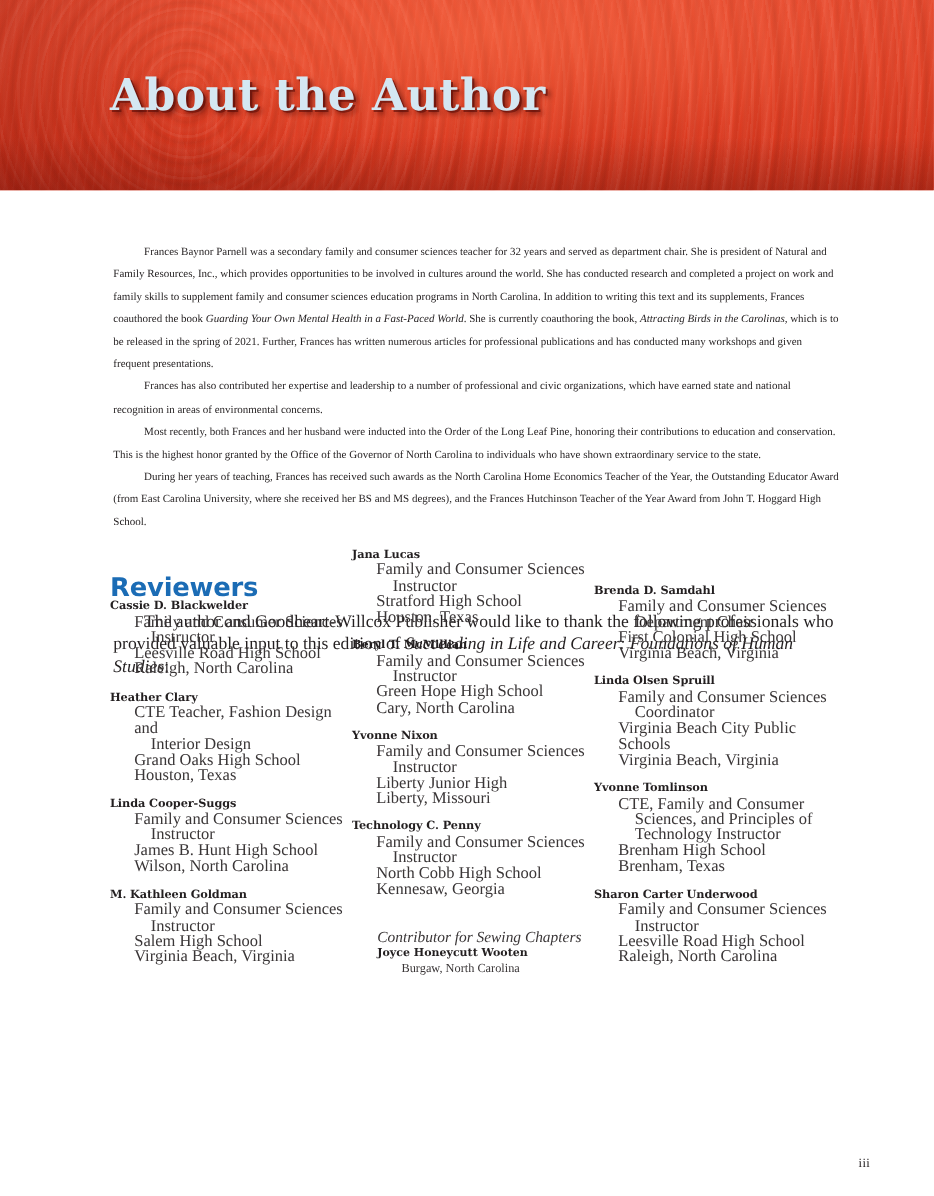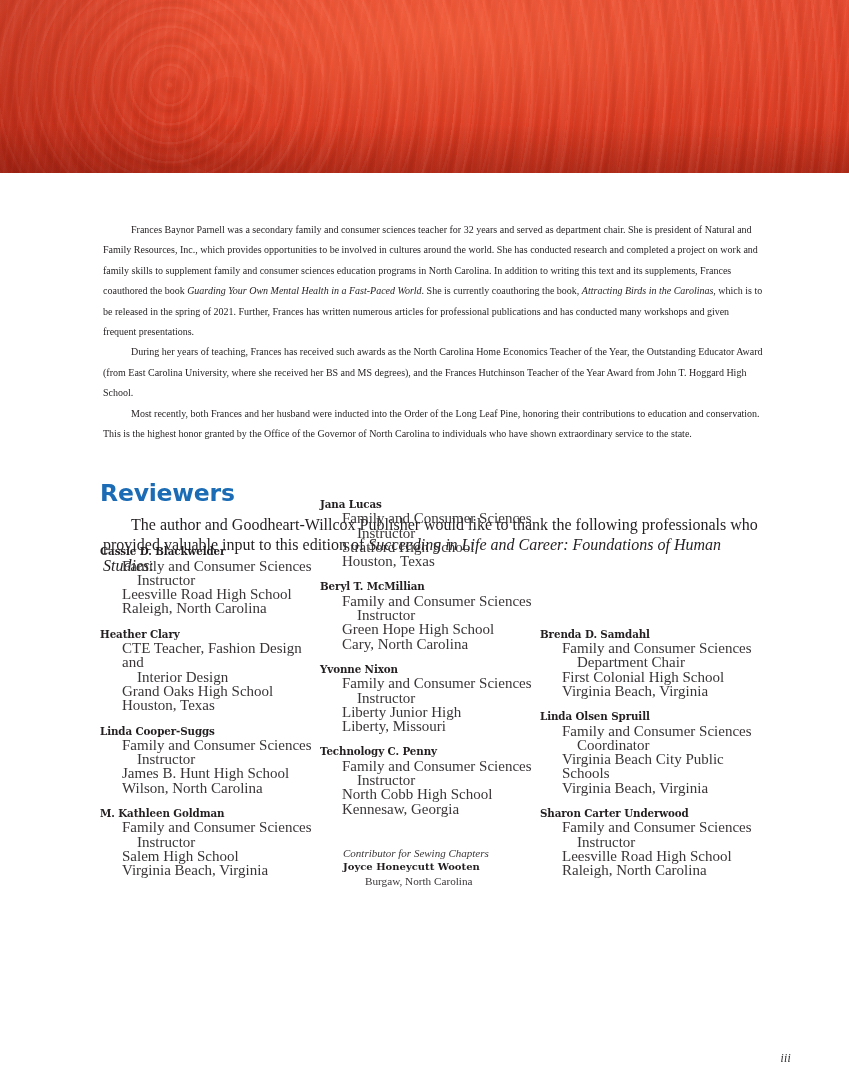--- a/index.html
+++ b/index.html
@@ -192,21 +192,21 @@
     padding-left: 22px;
   }
   .rev-line.cont {
     padding-left: 37px;
   }
   .contrib-block {
     margin-top: 30px;
     padding-left: 23px;
   }
   .contrib-label {
-    font-size: 11px;
+    font-size: 14px;
     line-height: 14px;
     font-style: italic;
     color: #3a3637;
   }
   .contrib-name {
     font-family: "DejaVu Serif", "Liberation Serif", serif;
     font-weight: 700;
     font-size: 10px;
     line-height: 14.3px;
     color: #231f20;
@@ -218,43 +218,44 @@
     padding-left: 22px;
   }
 
   #page-number {
     position: absolute;
     right: 58px;
     bottom: 23px;
     font-size: 11.5px;
     color: #231f20;
     letter-spacing: 0.3px;
-    font-style: italic;
   }
 </style>
 </head>
 <body>
 
 <div id="page">
 
   <div id="banner">
     <div class="banner-base"></div>
     <div class="banner-swirl2"></div>
     <div class="banner-swirl"></div>
     <div class="banner-streaks"></div>
     <div class="banner-glow"></div>
     <div class="banner-vignette"></div>
+    <h1 id="banner-title">About the Author</h1>
   </div>
 
   <div id="content">
 
     <div class="bio">
       <p><span>Frances Baynor Parnell was a secondary family and consumer sciences teacher for 32 years and served as department chair. She is president of Natural and Family Resources, Inc., which provides opportunities to be involved in cultures around the world. She has conducted research and completed a project on work and family skills to supplement family and consumer sciences education programs in North Carolina. In addition to writing this text and its supplements, Frances coauthored the book </span><em>Guarding Your Own Mental Health in a Fast-Paced World</em><span>. She is currently coauthoring the book, </span><em>Attracting Birds in the Carolinas,</em><span> which is to be released in the spring of 2021. Further, Frances has written numerous articles for professional publications and has conducted many workshops and given frequent presentations.</span></p>
+      <p>Frances has also contributed her expertise and leadership to a number of professional and civic organizations, which have earned state and national recognition in areas of environmental concerns.</p>
+      <p>Most recently, both Frances and her husband were inducted into the Order of the Long Leaf Pine, honoring their contributions to education and conservation. This is the highest honor granted by the Office of the Governor of North Carolina to individuals who have shown extraordinary service to the state.</p>
       <p>During her years of teaching, Frances has received such awards as the North Carolina Home Economics Teacher of the Year, the Outstanding Educator Award (from East Carolina University, where she received her BS and MS degrees), and the Frances Hutchinson Teacher of the Year Award from John T. Hoggard High School.</p>
-      <p>Most recently, both Frances and her husband were inducted into the Order of the Long Leaf Pine, honoring their contributions to education and conservation. This is the highest honor granted by the Office of the Governor of North Carolina to individuals who have shown extraordinary service to the state.</p>
     </div>
 
     <h2 class="section-head">Reviewers</h2>
 
     <p class="reviewers-intro"><span>The author and Goodheart-Willcox Publisher would like to thank the following professionals who provided valuable input to this edition of </span><em>Succeeding in Life and Career: Foundations of Human Studies</em><span>:</span></p>
   </div>
 
   <div id="reviewer-cols">
       <div class="rev-col">
         <div class="rev-entry">
@@ -330,20 +331,28 @@
           <div class="rev-line">Virginia Beach, Virginia</div>
         </div>
         <div class="rev-entry">
           <div class="rev-name">Linda Olsen Spruill</div>
           <div class="rev-line">Family and Consumer Sciences</div>
           <div class="rev-line cont">Coordinator</div>
           <div class="rev-line">Virginia Beach City Public Schools</div>
           <div class="rev-line">Virginia Beach, Virginia</div>
         </div>
         <div class="rev-entry">
+          <div class="rev-name">Yvonne Tomlinson</div>
+          <div class="rev-line">CTE, Family and Consumer</div>
+          <div class="rev-line cont">Sciences, and Principles of</div>
+          <div class="rev-line cont">Technology Instructor</div>
+          <div class="rev-line">Brenham High School</div>
+          <div class="rev-line">Brenham, Texas</div>
+        </div>
+        <div class="rev-entry">
           <div class="rev-name">Sharon Carter Underwood</div>
           <div class="rev-line">Family and Consumer Sciences</div>
           <div class="rev-line cont">Instructor</div>
           <div class="rev-line">Leesville Road High School</div>
           <div class="rev-line">Raleigh, North Carolina</div>
         </div>
       </div>
     </div>
 
   <div id="page-number">iii</div>

